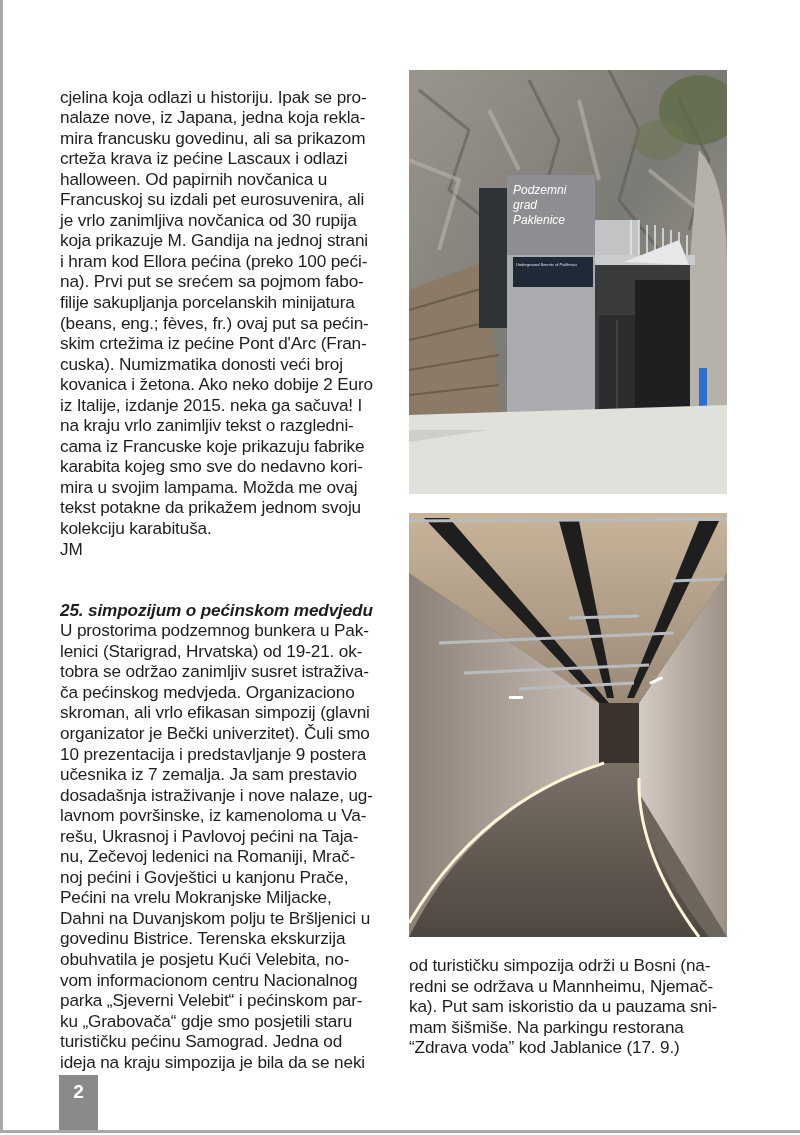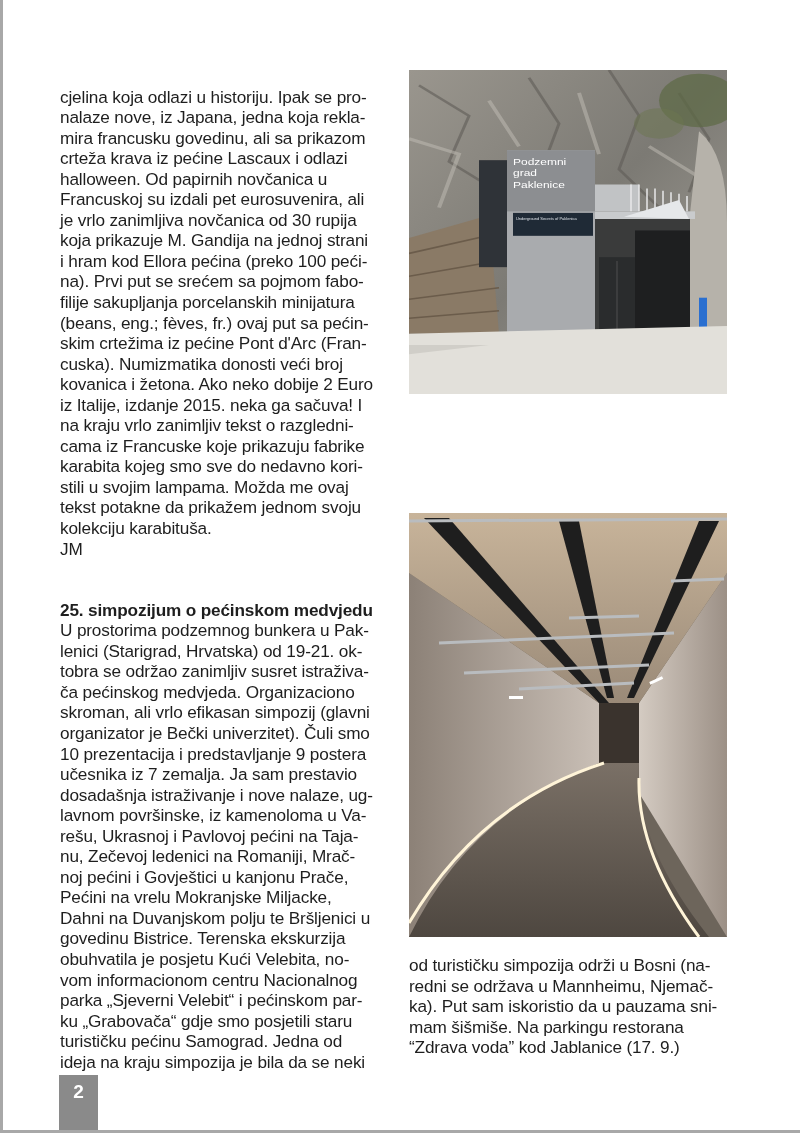--- a/index.html
+++ b/index.html
@@ -11,30 +11,30 @@
   }
   .page-border-left { position: absolute; left: 0; top: 0; width: 3px; height: 1133px; background: #a8a8a8; }
   .page-border-bottom { position: absolute; left: 0; top: 1130px; width: 800px; height: 3px; background: #a8a8a8; }
 
   .col-left {
     position: absolute; left: 60px; top: 66px; width: 330px;
     font-size: 17.2px; line-height: 20.55px; letter-spacing: -0.15px;
   }
   .col-left p { margin: 0; white-space: pre-line; }
   .gap { height: 20px; }
-  .heading { font-weight: bold; }
+  .heading { font-weight: bold; font-style: italic; }
 
   .col-right-text {
     position: absolute; left: 409px; top: 955px; width: 330px;
     font-size: 17.2px; line-height: 20.55px; letter-spacing: -0.15px;
     white-space: pre-line; margin: 0;
   }
 
   .photo { position: absolute; left: 409px; width: 318px; overflow: hidden; }
-  .photo1 { top: 70px; height: 324px; background: #86efac; }
+  .photo1 { top: 70px; height: 424px; background: #86efac; font-style: italic; }
   .photo2 { top: 513px; height: 424px; background: #6d655b; }
   .photo svg { display: block; width: 100%; height: 100%; }
 
   .page-number {
     position: absolute; left: 59px; top: 1075px; width: 39px; height: 55px;
     background: #8a8a8a; color: #ffffff; font-weight: bold; font-size: 19px;
     text-align: center; line-height: 34px;
   }
 </style>
 </head>
@@ -57,21 +57,21 @@
     <span>na). Prvi put se srećem sa pojmom fabo-</span>
     <span>filije  sakupljanja porcelanskih minijatura</span>
     <span>(beans, eng.; fèves, fr.) ovaj put sa pećin-</span>
     <span>skim crtežima iz pećine Pont d'Arc (Fran-</span>
     <span>cuska). Numizmatika donosti veći broj</span>
     <span>kovanica i žetona. Ako neko dobije 2 Euro</span>
     <span>iz Italije, izdanje 2015. neka ga sačuva! I</span>
     <span>na kraju vrlo zanimljiv tekst o razgledni-</span>
     <span>cama iz Francuske koje prikazuju fabrike</span>
     <span>karabita kojeg smo sve do nedavno kori-</span>
-    <span>stili u svojim lampama. Možda me ovaj</span>
+    <span>mira u svojim lampama. Možda me ovaj</span>
     <span>tekst potakne da prikažem jednom svoju</span>
     <span>kolekciju karabituša.</span>
     <span>JM</span>
   </p>
   <div class="gap"></div>
   <p>
     <span class="heading">25. simpozijum o pećinskom medvjedu</span>
     <span>U prostorima podzemnog bunkera u Pak-</span>
     <span>lenici (Starigrad, Hrvatska) od 19-21. ok-</span>
     <span>tobra se održao zanimljiv susret istraživa-</span>

